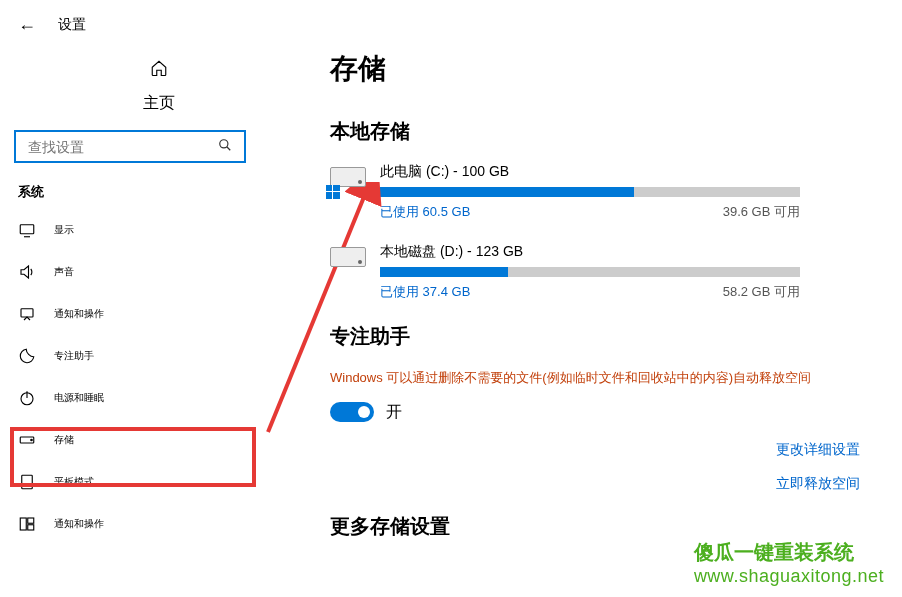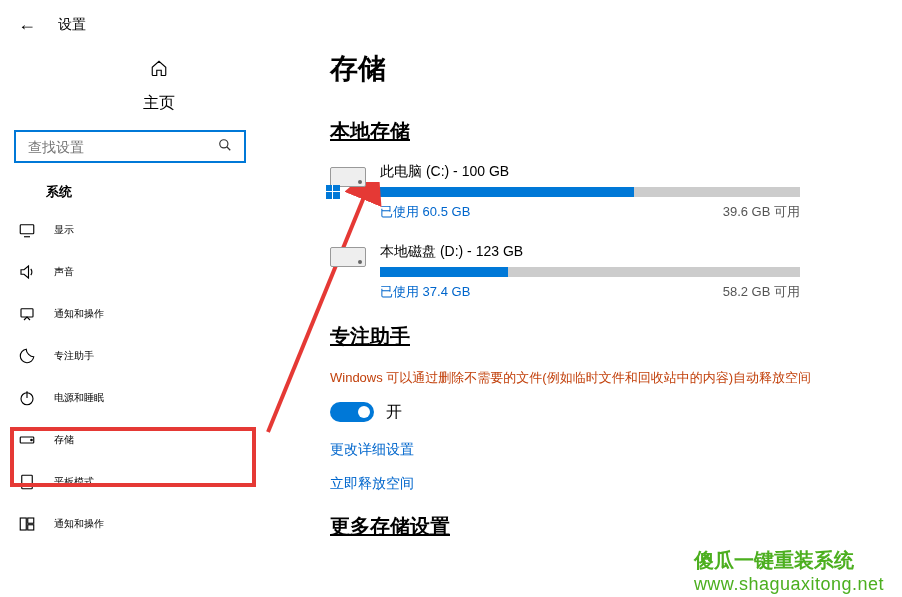--- a/index.html
+++ b/index.html
@@ -6,49 +6,49 @@
 body { width: 902px; height: 597px; background: #fff; overflow: hidden; position: relative; }
 .sidebar { width: 300px; float: left; padding: 10px 0 0 14px; }
 .top-row { display: flex; align-items: center; gap: 22px; padding: 4px 0 16px 4px; }
 .back-arrow { font-size: 18px; cursor: pointer; }
 .title { font-size: 14px; text-align: right; }
 .home-row { display: flex; align-items: center; gap: 16px; padding: 8px 0 16px 4px; cursor: pointer; flex-direction: column; }
 .home-icon { width: 18px; height: 18px; display: flex; align-items: center; justify-content: center; }
 .search-box { width: 232px; border: 2px solid #0078d7; display: flex; align-items: center; padding: 6px 12px; margin-bottom: 20px; }
 .search-box input { flex: 1; border: none; outline: none; font-size: 14px; color: #666; }
 .search-icon { color: #333; font-size: 14px; }
-.section-label { font-size: 13px; font-weight: 600; padding: 0 0 8px 4px; margin-left: 28px; }
+.section-label { font-size: 13px; font-weight: 600; padding: 0 0 8px 4px; }
 .nav-item { display: flex; align-items: center; gap: 18px; padding: 12px 4px; cursor: pointer; font-size: 10px; width: 246px; }
 .nav-icon { width: 18px; height: 18px; display: flex; align-items: center; justify-content: center; font-size: 16px; }
 .highlight-box { border: 4px solid #e53935; position: absolute; left: 10px; top: 427px; width: 246px; height: 60px; pointer-events: none; }
 .content { margin-left: 330px; padding-top: 50px; width: 530px; }
 .page-title { font-size: 28px; font-weight: 600; margin-bottom: 30px; }
-.section-title { font-size: 20px; font-weight: 600; margin-bottom: 18px; text-decoration: underline; }
+.section-title { font-size: 20px; font-weight: 600; margin-bottom: 18px; }
 .drive-row { display: flex; gap: 14px; margin-bottom: 22px; align-items: flex-start; cursor: pointer; }
 .drive-icon { width: 36px; height: 26px; margin-top: 4px; position: relative; }
 .drive-icon .body { width: 36px; height: 20px; border: 1px solid #999; border-radius: 2px; background: #eee; position: relative; }
 .drive-icon .body::after { content:""; position:absolute; right:3px; bottom:2px; width:4px; height:4px; background:#666; border-radius:50%; }
 .win-badge { position: absolute; left: -4px; bottom: -6px; width: 14px; height: 14px; background: #0078d7; }
 .win-badge::before, .win-badge::after { content:""; position:absolute; background:#fff; }
 .win-badge::before { left:6px; top:0; width:1px; height:14px; }
 .win-badge::after { left:0; top:6px; width:14px; height:1px; }
 .drive-info { flex: 1; }
 .drive-name { font-size: 14px; margin-bottom: 6px; }
 .bar { width: 420px; height: 10px; background: #ccc; margin-bottom: 6px; }
 .bar-fill { height: 100%; background: #0078d7; }
 .drive-stats { width: 420px; display: flex; justify-content: space-between; font-size: 13px; }
 .used { color: #0066cc; }
 .free { color: #555; }
 .sense-desc { font-size: 13px; color: #c2410c; margin-bottom: 14px; line-height: 1.5; }
 .toggle-row { display: flex; align-items: center; gap: 12px; margin-bottom: 18px; }
 .toggle { width: 44px; height: 20px; border-radius: 10px; background: #0078d7; position: relative; cursor: pointer; }
 .toggle-knob { width: 12px; height: 12px; background: #fff; border-radius: 50%; position: absolute; right: 4px; top: 4px; }
-.link { color: #0066cc; font-size: 14px; margin-bottom: 16px; cursor: pointer; display: block; }
+.link { color: #0066cc; font-size: 14px; margin-bottom: 16px; cursor: pointer; display: block; text-align: right; }
 .arrow-svg { position: absolute; left: 258px; top: 182px; pointer-events: none; }
-.watermark { position: absolute; right: 18px; bottom: 2px; text-align: left; font-family: "KaiTi","STKaiti",serif; }
+.watermark { position: absolute; right: 18px; bottom: 10px; text-align: left; font-family: "KaiTi","STKaiti",serif; }
 .watermark .l1 { color: #4caf1f; font-size: 20px; font-weight: 700; }
 .watermark .l2 { color: #4caf1f; font-size: 18px; letter-spacing: 0.5px; }
 </style>
 </head>
 <body>
 
 <div class="sidebar">
   <div class="top-row">
     <span class="back-arrow">←</span>
     <span class="title">设置</span>

